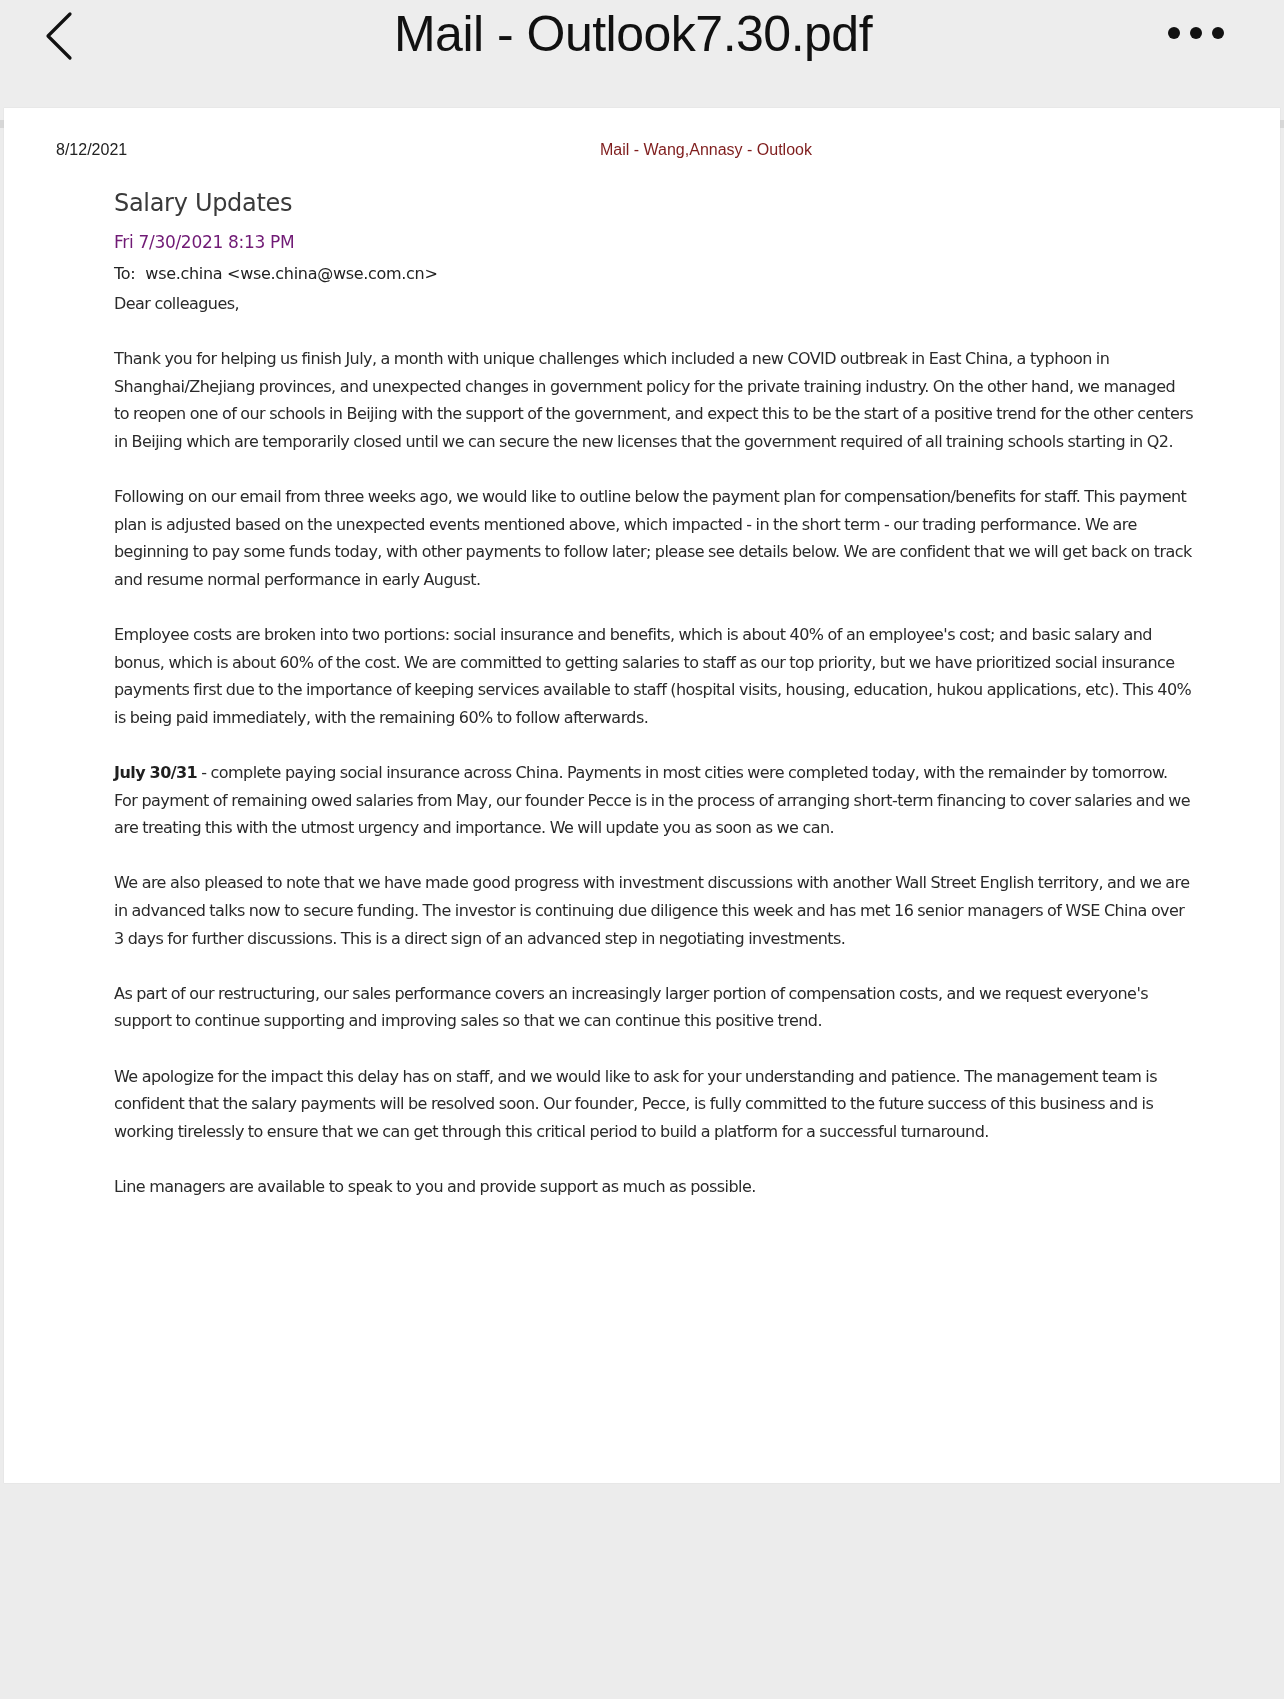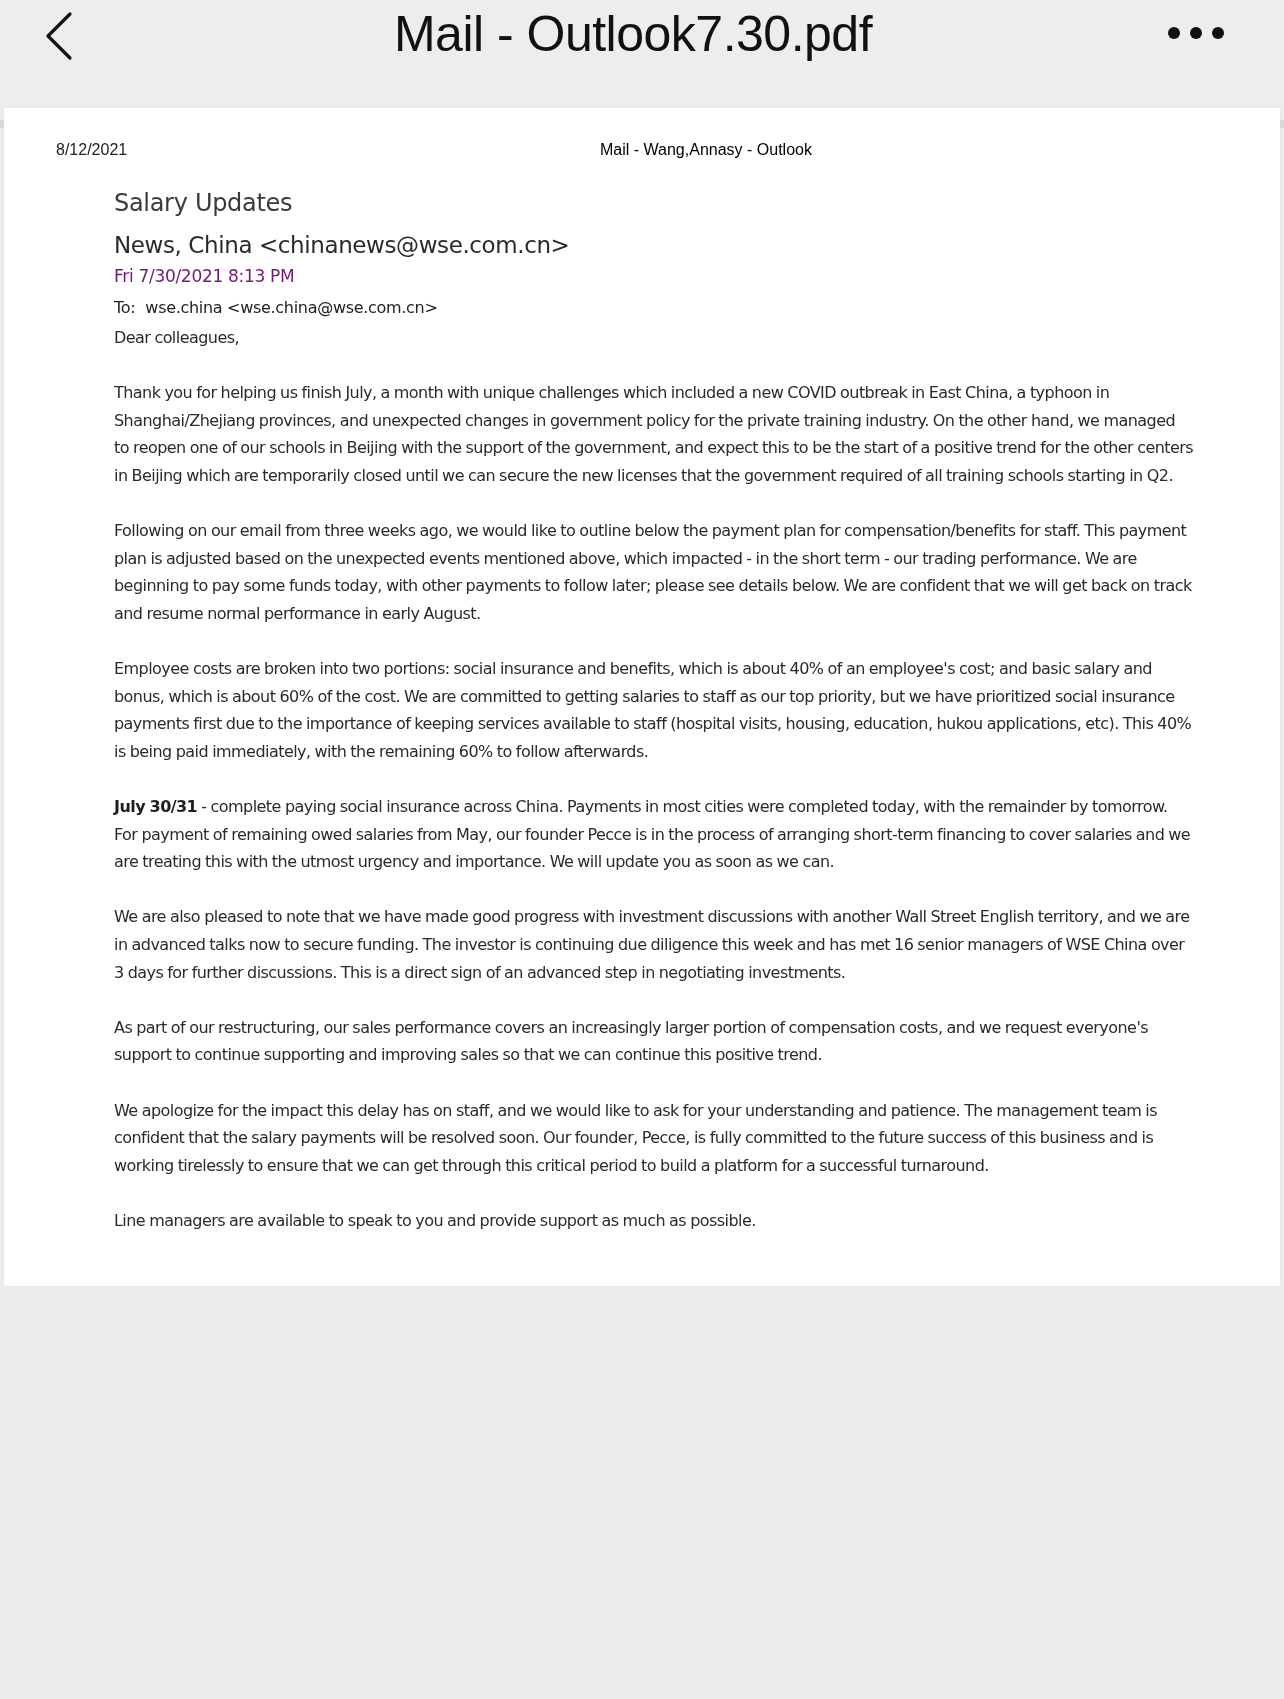--- a/index.html
+++ b/index.html
@@ -60,39 +60,39 @@
       width: 12px;
       height: 12px;
       border-radius: 50%;
       background: #111;
     }
     .page {
       position: absolute;
       left: 4px;
       top: 108px;
       width: 1276px;
-      height: 1178px;
+      height: 1375px;
       background: #ffffff;
       box-shadow: 0 0 1px #cfcfcf;
     }
     .pdf-date {
       position: absolute;
       left: 52px;
       top: 33px;
       font-family: "Liberation Sans", sans-serif;
       font-size: 16px;
       color: #222;
     }
     .pdf-header {
       position: absolute;
       left: 596px;
       top: 33px;
       font-family: "Liberation Sans", sans-serif;
       font-size: 16px;
-      color: #000000;
+      color: #7f1d1d;
     }
     .mail {
       position: absolute;
       left: 110px;
       top: 76px;
       width: 1080px;
       font-family: "DejaVu Sans", sans-serif;
       color: #2b2b2b;
     }
     .subject {
@@ -157,21 +157,20 @@
     </span>
   </div>
 </div>
 
 <div class="page">
   <div class="pdf-date">8/12/2021</div>
   <div class="pdf-header">Mail - Wang,Annasy - Outlook</div>
 
   <div class="mail">
     <div class="subject">Salary Updates</div>
-    <div class="sender">News, China &lt;chinanews@wse.com.cn&gt;</div>
     <div class="sent-time">Fri 7/30/2021 8:13 PM</div>
     <div class="to-line">
       <span class="to-label">To:</span><span>wse.china &lt;wse.china@wse.com.cn&gt;</span>
     </div>
 
     <div class="body-text">
       <p class="greeting">Dear colleagues,</p>
       <p>Thank you for helping us finish July, a month with unique challenges which included a new COVID outbreak in East China, a typhoon in Shanghai/Zhejiang provinces, and unexpected changes in government policy for the private training industry.  On the other hand, we managed to reopen one of our schools in Beijing with the support of the government, and expect this to be the start of a positive trend for the other centers in Beijing which are temporarily closed until we can secure the new licenses that the government required of all training schools starting in Q2.</p>
       <p>Following on our email from three weeks ago, we would like to outline below the payment plan for compensation/benefits for staff.   This payment plan is adjusted based on the unexpected events mentioned above, which impacted - in the short term - our trading performance.  We are beginning to pay some funds today, with other payments to follow later; please see details below.  We are confident that we will get back on track and resume normal performance in early August.</p>
       <p>Employee costs are broken into two portions: social insurance and benefits, which is about 40% of an employee's cost; and basic salary and bonus, which is about 60% of the cost.  We are committed to getting salaries to staff as our top priority, but we have prioritized social insurance payments first due to the importance of keeping services available to staff (hospital visits, housing, education, hukou applications, etc).   This 40% is being paid immediately, with the remaining 60% to follow afterwards.</p>

